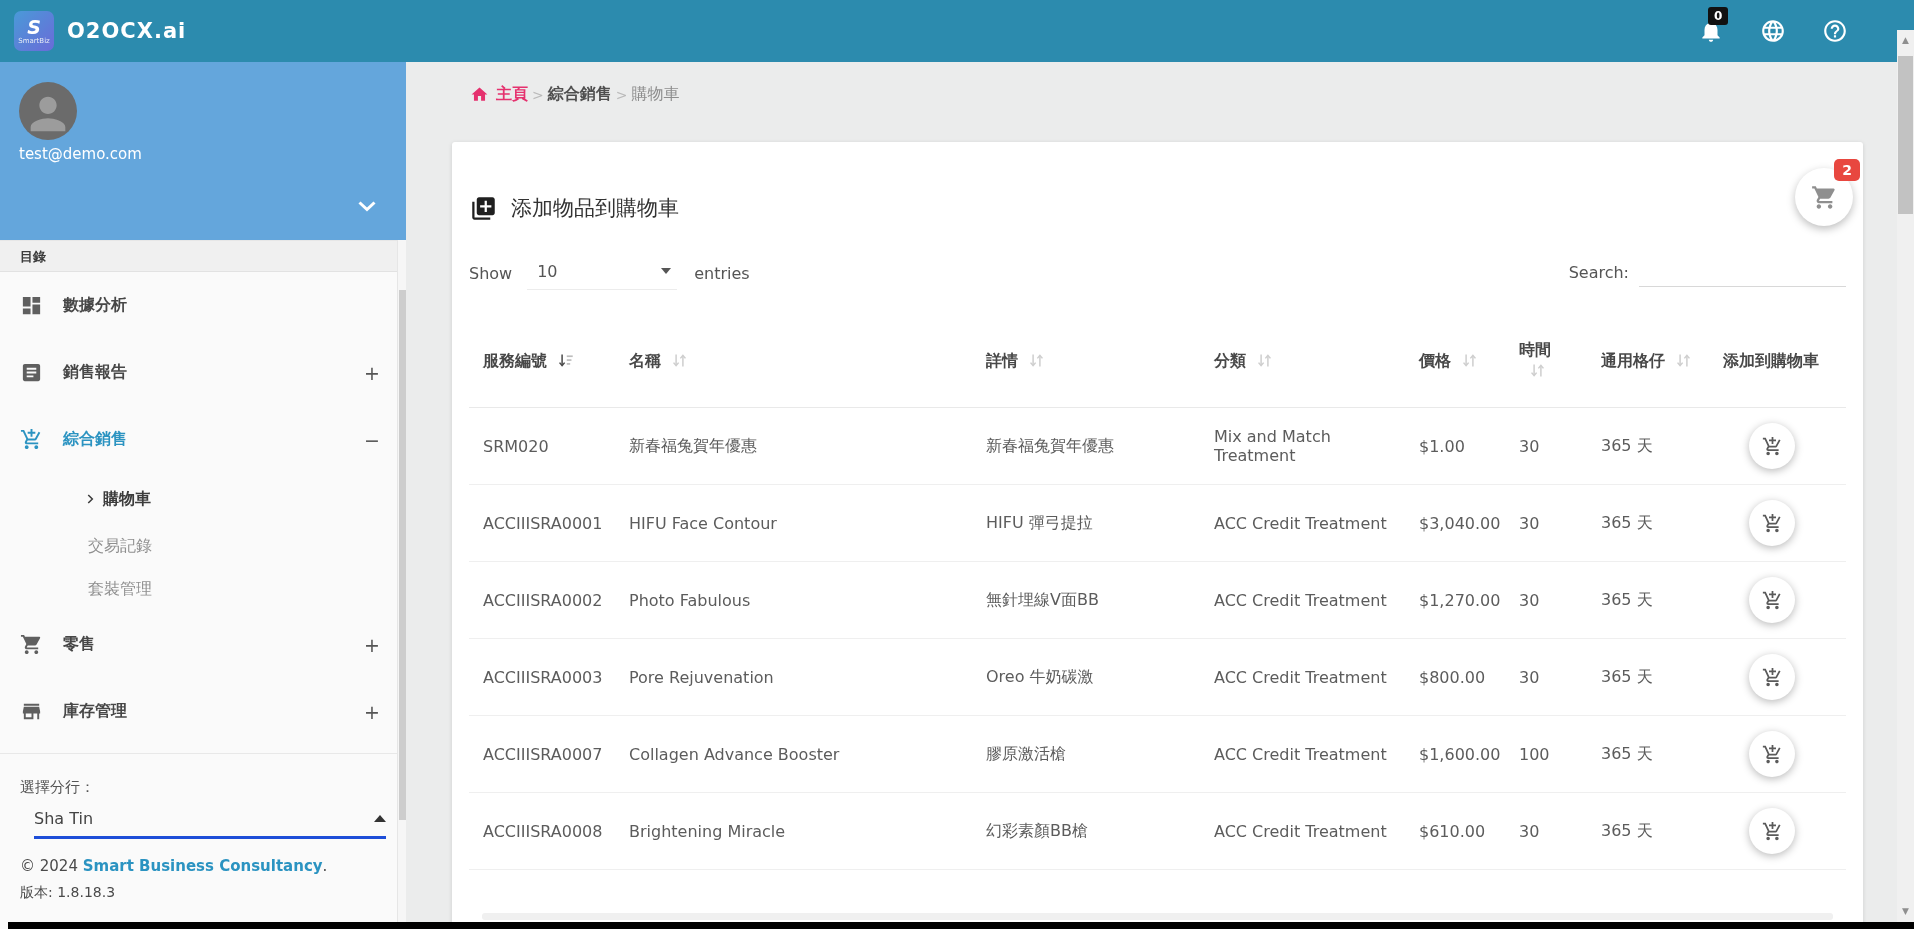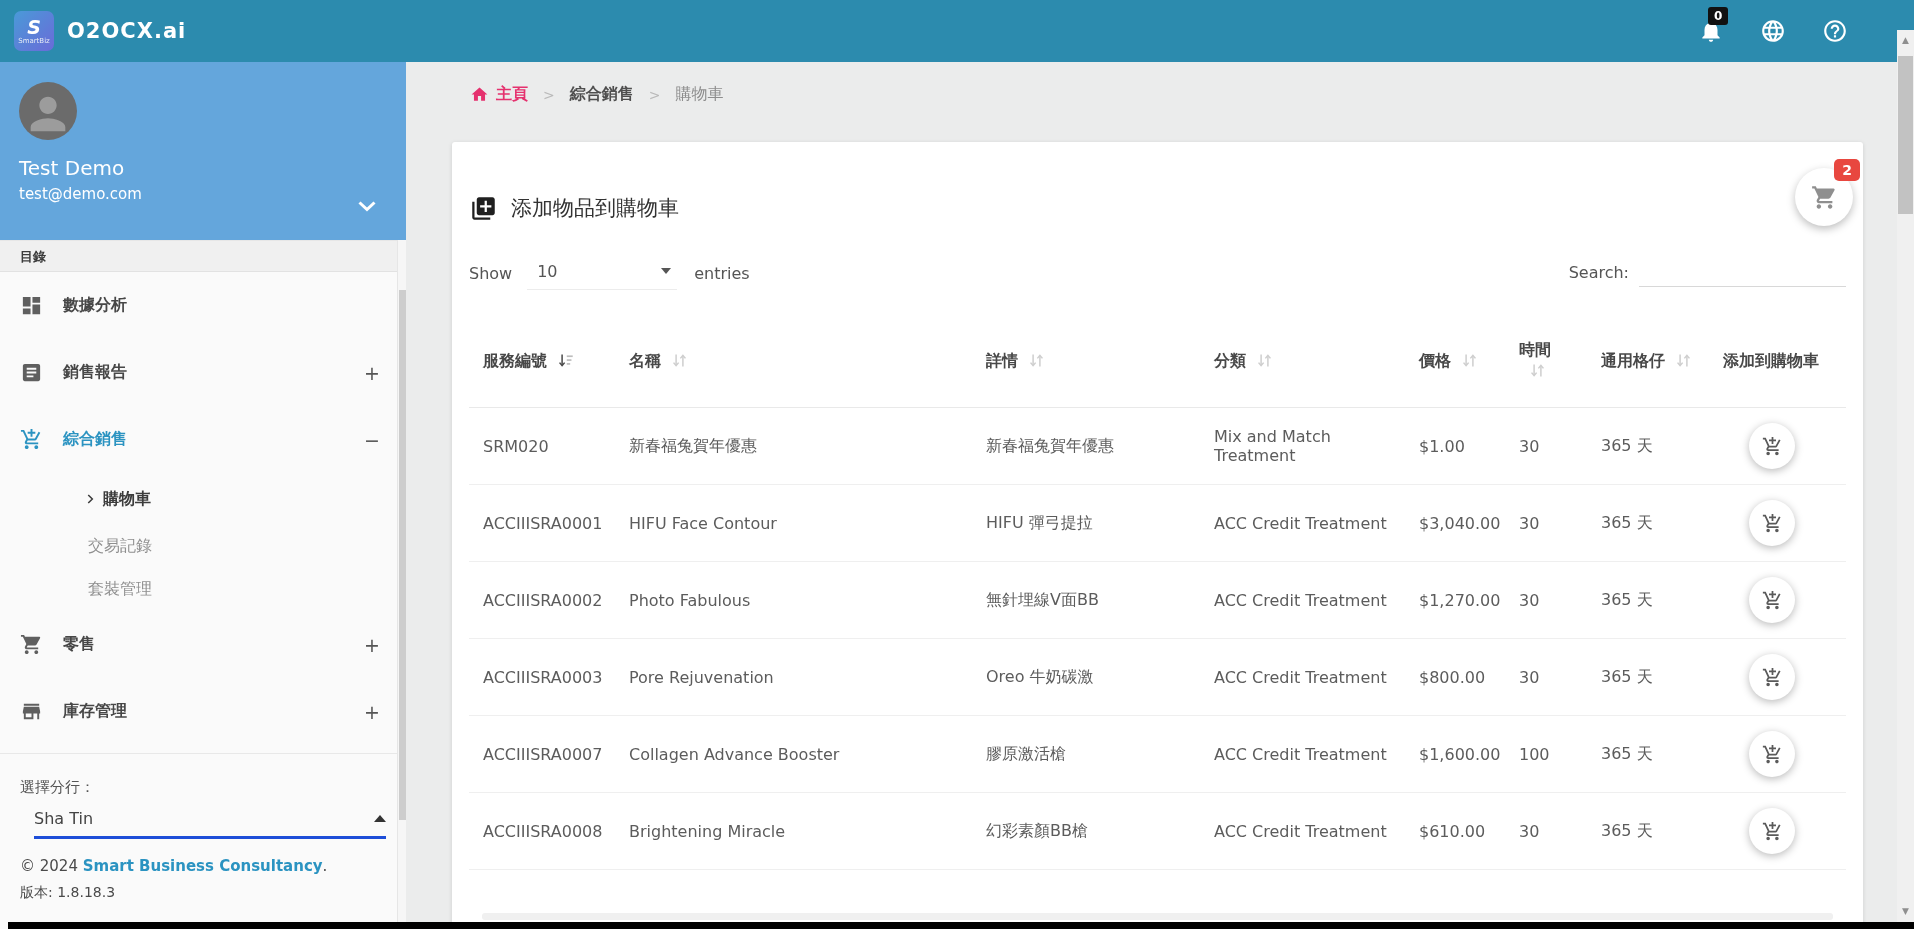--- a/index.html
+++ b/index.html
@@ -72,21 +72,21 @@
   .side-footer .link { color:var(--c-blue,#2b93c1); font-weight:600; cursor:pointer; }
   .side-version { margin-top:9px; font-size:14px; color:#4a4a4a; }
   .side-scroll { position:absolute; top:178px; right:0; bottom:0; width:9px;
     border-left:1px solid #e6e6e6; background:#f6f6f6; }
   .side-scroll .thumb { position:absolute; top:50px; left:1px; right:0; height:530px; background:#cdcdcd; }
 
   
   .main { position:absolute; left:406px; top:62px; right:17px; bottom:0;
     background:#ebecec; overflow:hidden; }
   .breadcrumb { position:absolute; left:64px; top:22px; display:flex; align-items:center;
-    gap:15px; font-size:16px;text-align:right; }
+    gap:4px; font-size:16px;text-align:right; }
   .bc-home { display:flex; align-items:center; gap:7px; color:var(--c-pink,#e5316e);
     font-weight:700; cursor:pointer; }
   .bc-home svg { width:19px; height:19px; fill:var(--c-pink,#e5316e); }
   .bc-sep { color:#b9b9b9; font-size:14px; }
   .bc-mid { color:#4f4f4f; font-weight:600; cursor:pointer; }
   .bc-last { color:#8d8d8d; }
 
   .card { position:absolute; left:46px; top:80px; width:1411px; height:860px;
     background:#fff; border-radius:3px; box-shadow:0 1px 4px rgba(0,0,0,.13);
     padding:0 17px; }
@@ -161,21 +161,20 @@
   </div>
 </div>
 
 <aside class="sidebar">
   <div class="user-panel">
     <div class="avatar">
       <svg viewBox="0 0 24 24">
           <path d="M12 12c2.21 0 4-1.79 4-4s-1.79-4-4-4-4 1.79-4 4 1.79 4 4 4zm0 2c-2.67 0-8 1.34-8 4v2h16v-2c0-2.66-5.33-4-8-4z"></path>
         </svg>
     </div>
-    <div class="user-name">Test Demo</div>
     <div class="user-email">test@demo.com</div>
     <span class="user-chevron">
       <svg width="18" height="11" viewBox="0 0 18 11">
           <path d="M1.5 1.5l7.5 7 7.5-7" stroke="#fff" stroke-width="3" fill="none"></path>
         </svg>
     </span>
   </div>
 
   <div class="menu-header">目錄</div>
 

